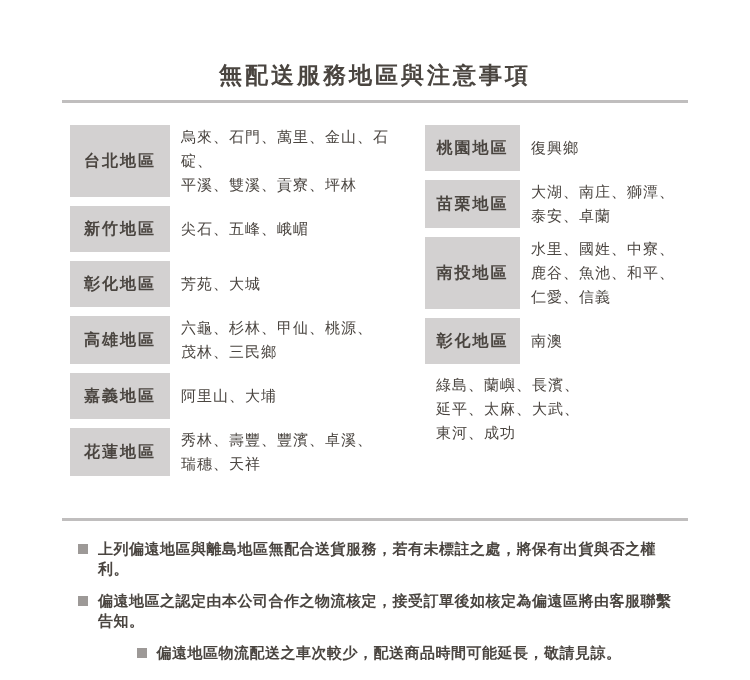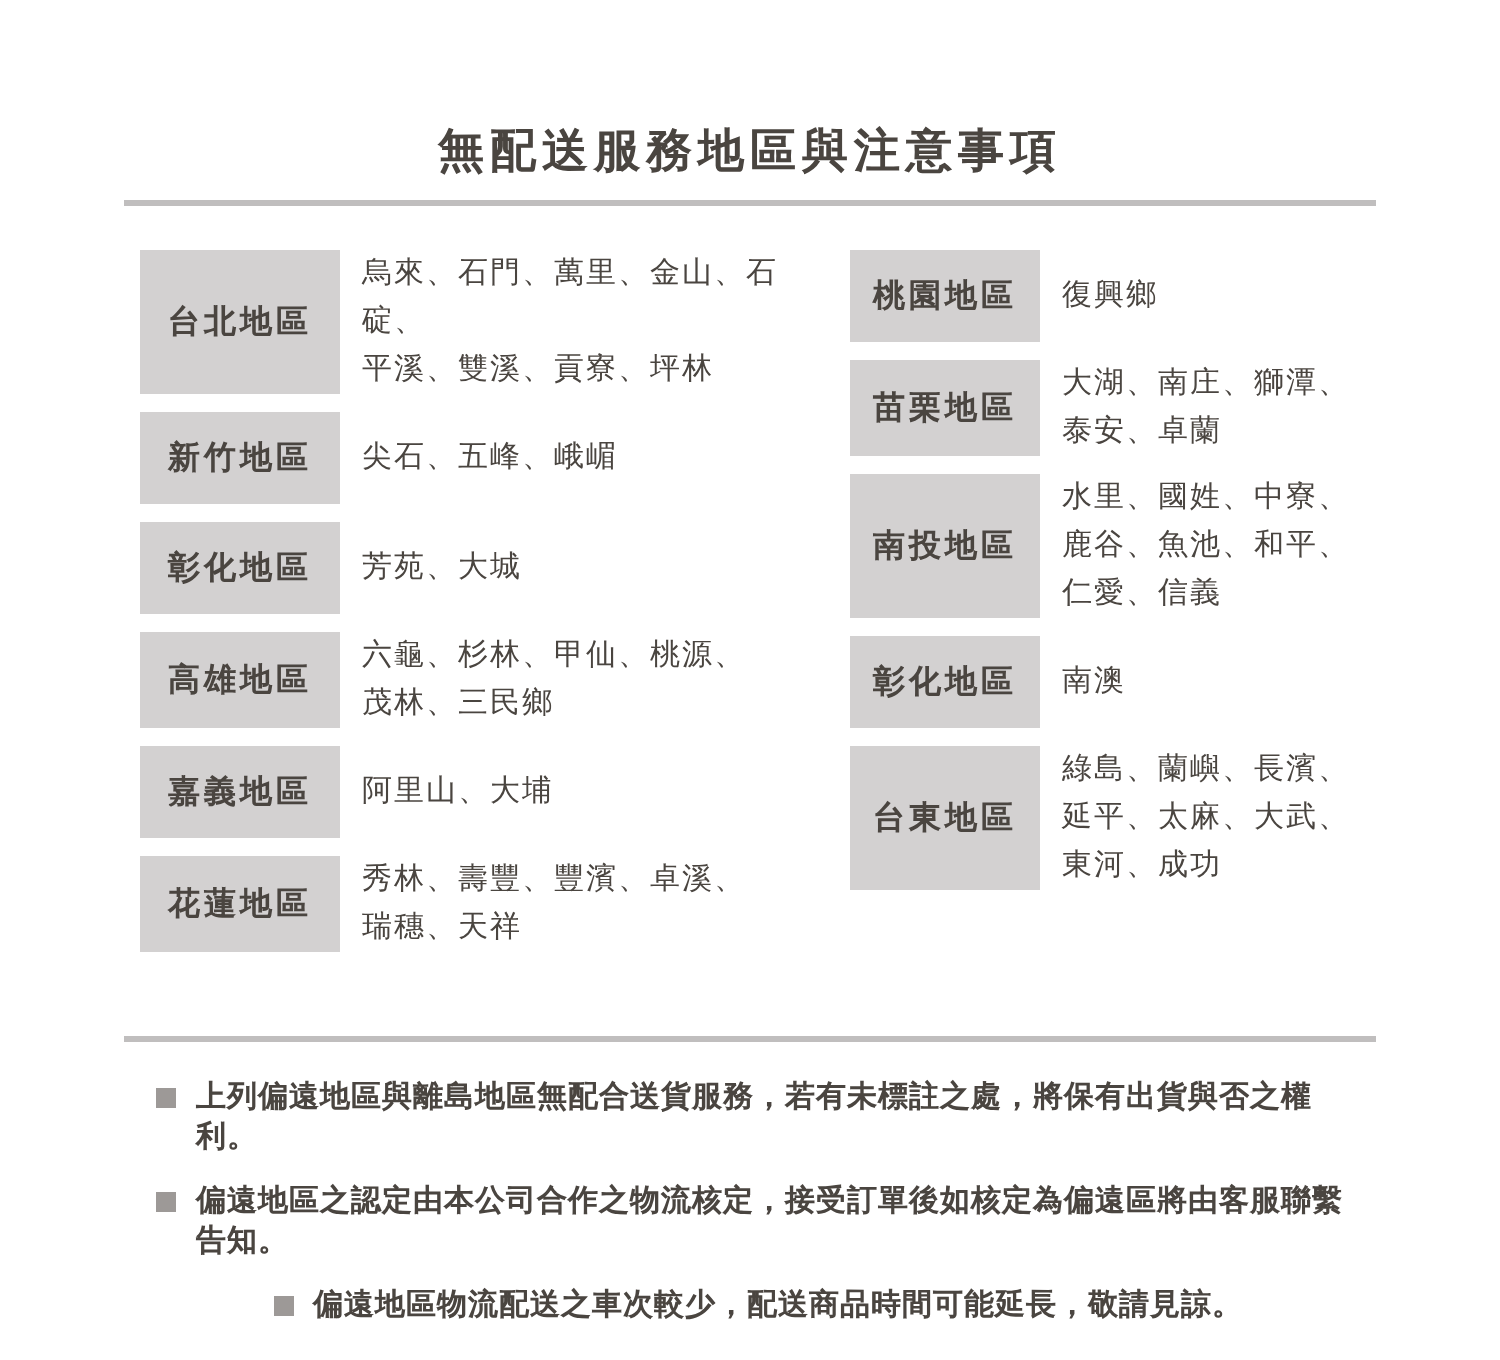--- a/index.html
+++ b/index.html
@@ -143,21 +143,20 @@
         <div class="label-box">南投地區</div>
         <div class="areas">水里、國姓、中寮、
 鹿谷、魚池、和平、
 仁愛、信義</div>
       </div>
       <div class="region-row">
         <div class="label-box">彰化地區</div>
         <div class="areas">南澳</div>
       </div>
       <div class="region-row">
-        <div class="label-box">台東地區</div>
         <div class="areas">綠島、蘭嶼、長濱、
 延平、太麻、大武、
 東河、成功</div>
       </div>
     </div>
 
   </div>
 
   <div class="divider divider-bottom"></div>
 

